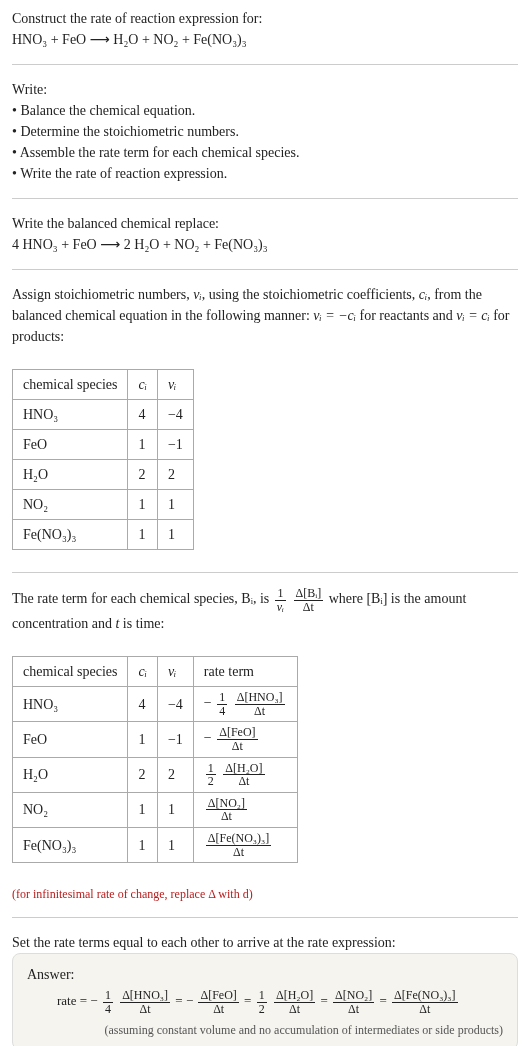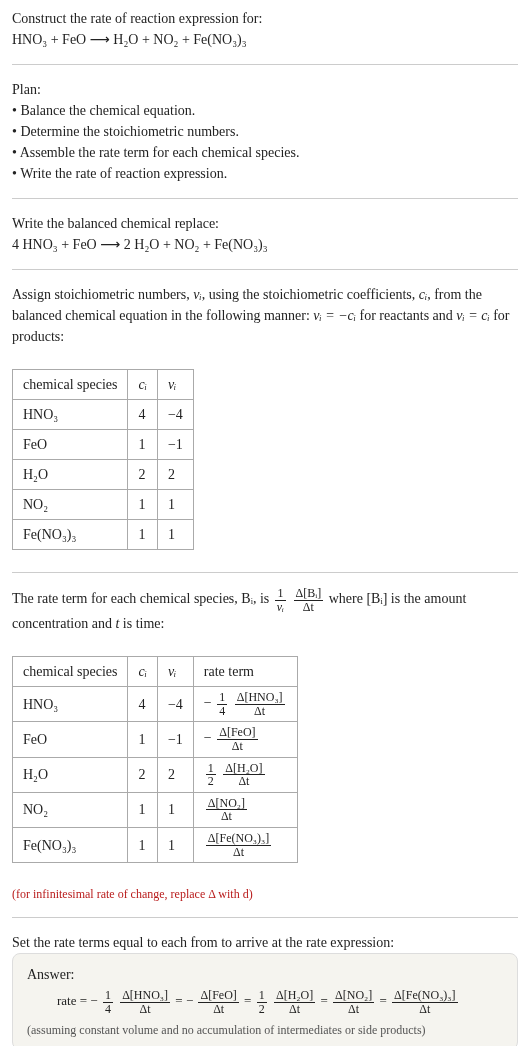--- a/index.html
+++ b/index.html
@@ -33,21 +33,21 @@
   .answer-box {
     background: #f5f4ef;
     border: 1px solid #ddd;
     border-radius: 8px;
     padding: 10px 14px;
   }
   .answer-label { margin-bottom: 4px; }
   .answer-sub {
     font-size: 12px;
     color: #555;
-    text-align: left;
+    text-align: right;
     margin-top: 6px;
   }
   .indent { padding-left: 30px; }
   .frac {
     display: inline-block;
     vertical-align: middle;
     text-align: center;
     font-size: 12px;
     line-height: 1.05;
     padding: 0 2px;
@@ -62,21 +62,21 @@
 <body>
 
 <div>
   <div>Construct the rate of reaction expression for:</div>
   <div class="chem">HNO₃ + FeO ⟶ H₂O + NO₂ + Fe(NO₃)₃</div>
 </div>
 
 <hr>
 
 <div>
-  <div>Plan:</div>
+  <div>Write:</div>
   <div>• Balance the chemical equation.</div>
   <div>• Determine the stoichiometric numbers.</div>
   <div>• Assemble the rate term for each chemical species.</div>
   <div>• Write the rate of reaction expression.</div>
 </div>
 
 <hr>
 
 <div>
   <div>Write the balanced chemical replace:</div>
@@ -217,21 +217,21 @@
     </tr>
   </tbody>
     </table>
 
   <div class="small">(for infinitesimal rate of change, replace Δ with d)</div>
 </div>
 
 <hr>
 
 <div>
-  <div>Set the rate terms equal to each from to arrive at the rate expression:</div>
+  <div>Set the rate terms equal to each other to arrive at the rate expression:</div>
 
   <div class="answer-box">
     <div class="answer-label">Answer:</div>
     <div class="indent rate-eq">
       <span>rate = </span>
 
       <span>−</span>
       <span class="frac">
         <span class="num">1</span>
         <span class="den">4</span>

